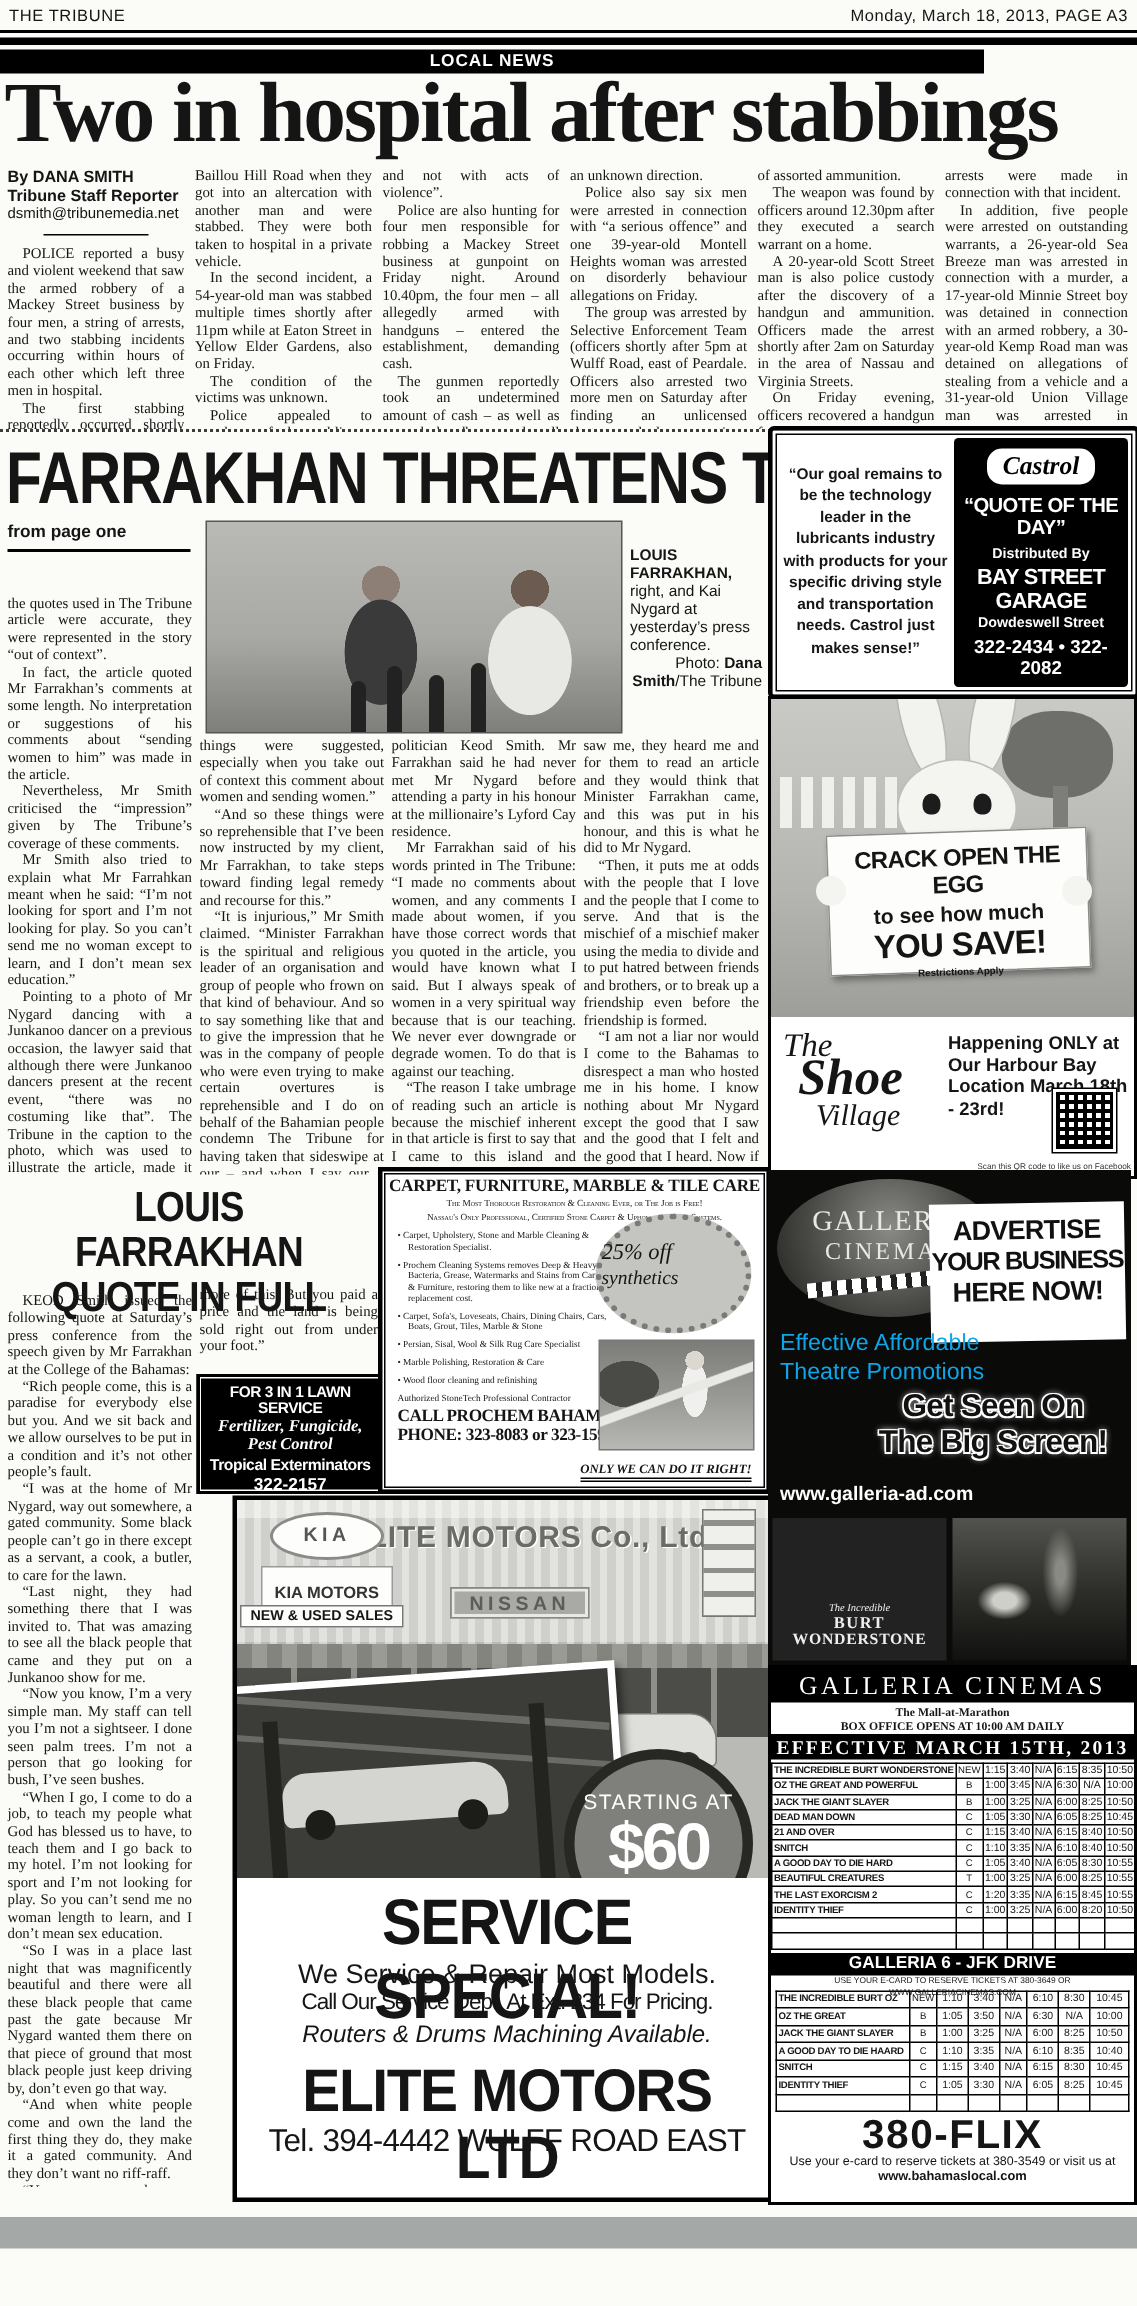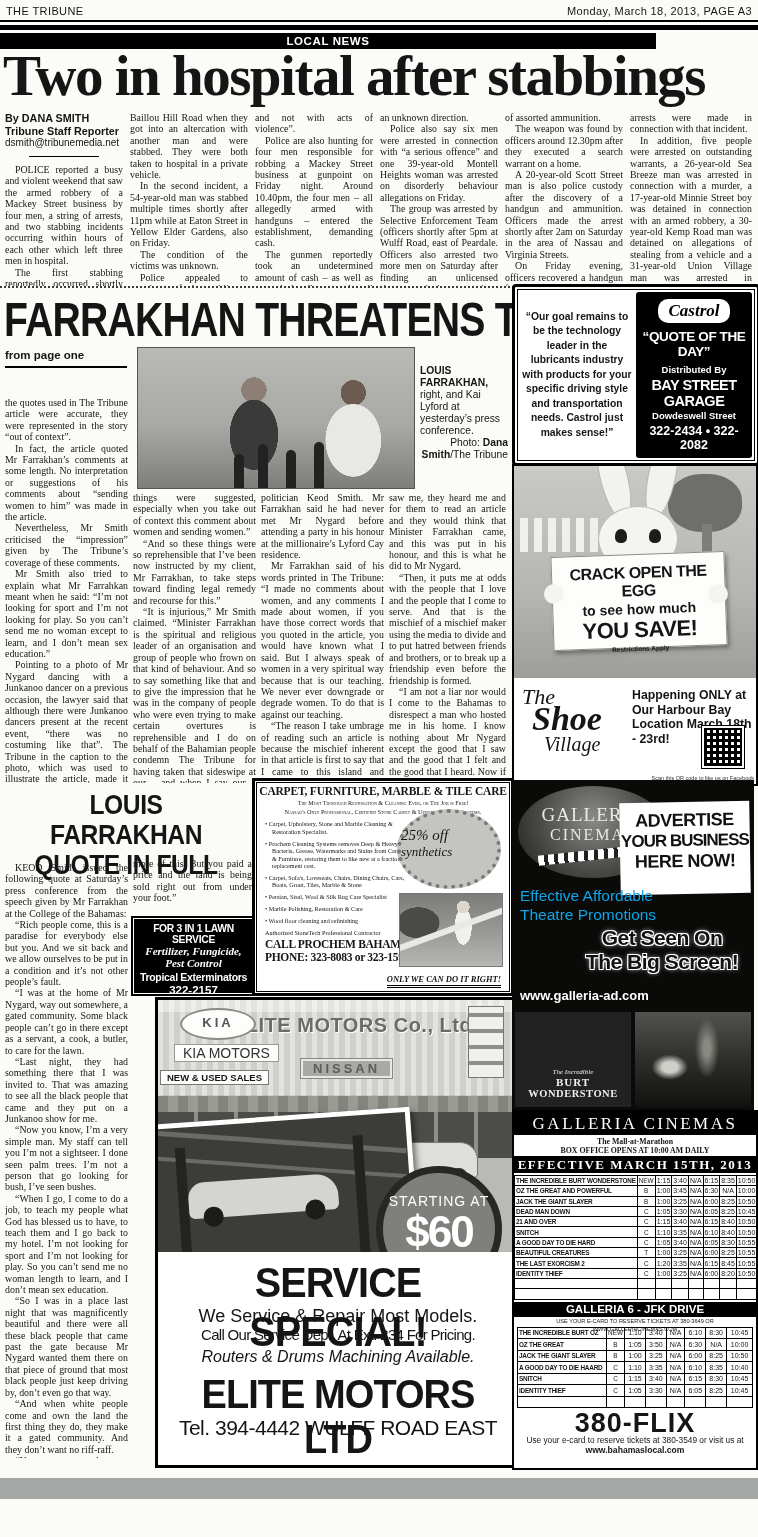--- a/index.html
+++ b/index.html
@@ -126,21 +126,21 @@
   .elite-photo{position:absolute;left:0;top:0;width:100%;height:252px;overflow:hidden;background:
      linear-gradient(180deg,#e3e3df 0 12px,#cfcfcb 12px 95px,#b9b9b5 95px 100%);}
   .elite-corr{position:absolute;left:0;top:0;width:100%;height:96px;background:
      repeating-linear-gradient(90deg,rgba(255,255,255,.4) 0 5px,transparent 5px 11px);}
   .elite-sign{position:absolute;left:74px;top:14px;width:250px;color:#6b6b67;font-weight:bold;
      font-family:"Liberation Sans",sans-serif;font-size:20px;letter-spacing:.5px;text-shadow:1px 1px 0 #fff;}
   .kia-oval{position:absolute;left:22px;top:8px;width:72px;height:28px;background:#fdfdfb;border:2px solid #8a8a86;
      border-radius:50%;text-align:center;line-height:26px;font-family:"Liberation Sans",sans-serif;
      font-weight:bold;font-size:13px;letter-spacing:3px;color:#555;}
   .kia-box{position:absolute;left:16px;top:44px;background:#fdfdfb;border:1px solid #999;
-     font-family:"Liberation Sans",sans-serif;font-weight:normal;font-size:14px;padding:0 8px;color:#333;}
+     font-family:"Liberation Sans",sans-serif;font-weight:bold;font-size:11px;padding:11px 8px;color:#333;}
   .sales-box{position:absolute;left:2px;top:70px;background:#fdfdfb;border:1px solid #777;
      font-family:"Liberation Sans",sans-serif;font-weight:bold;font-size:9.5px;padding:1px 6px;}
   .nissan-box{position:absolute;left:142px;top:58px;background:#a9a9a5;border:1px solid #888;
      box-shadow:inset 0 0 0 2px #e8e8e4;font-family:"Liberation Sans",sans-serif;font-weight:bold;
      font-size:13px;letter-spacing:3px;color:#5c5c58;padding:2px 12px;}
   .signboards{position:absolute;right:14px;top:6px;width:34px;height:70px;background:
      repeating-linear-gradient(0deg,#efefec 0 12px,#8e8e8a 12px 16px);border:1px solid #777;}
   .awning{position:absolute;left:0;top:96px;width:100%;height:16px;background:
      repeating-linear-gradient(90deg,#84847f 0 10px,#9b9b96 10px 20px);border-bottom:2px solid #55554f;}
   .windows{position:absolute;left:0;top:112px;width:100%;height:46px;background:
@@ -293,21 +293,21 @@
   <div class="abs kicker">from page one</div>
 
   <div class="abs pressphoto">
     <div class="mic" style="left:96px;"></div>
     <div class="mic" style="left:120px;height:44px;"></div>
     <div class="mic" style="left:148px;height:38px;"></div>
     <div class="mic" style="left:176px;height:46px;"></div>
   </div>
 
   <div class="abs caption">
-    <p style="margin:0;"><b>LOUIS FARRAKHAN,</b><span> right, and Kai Lyford at yesterday’s press conference.</span></p>
+    <p style="margin:0;"><b>LOUIS FARRAKHAN,</b><span> right, and Kai Nygard at yesterday’s press conference.</span></p>
     <p class="credit" style="margin:0;"><span>Photo: </span><b>Dana Smith</b><span>/The Tribune</span></p>
   </div>
 
   <div class="col cont" style="left:5px;top:397px;width:123px;height:386px;">
       <p>the quotes used in The Tribune article were accurate, they were represented in the story “out of context”.</p>
       <p>In fact, the article quoted Mr Farrakhan’s comments at some length. No interpretation or suggestions of his comments about “sending women to him” was made in the article.</p>
       <p>Nevertheless, Mr Smith criticised the “impression” given by The Tribune’s coverage of these comments.</p>
       <p>Mr Smith also tried to explain what Mr Farrahkan meant when he said: “I’m not looking for sport and I’m not looking for play. So you can’t send me no woman except to learn, and I don’t mean sex education.”</p>
       <p>Pointing to a photo of Mr Nygard dancing with a Junkanoo dancer on a previous occasion, the lawyer said that although there were Junkanoo dancers present at the recent event, “there was no costuming like that”. The Tribune in the caption to the photo, which was used to illustrate the article, made it clear that the photo was not taken at the event given for Mr Farrahkan.</p>
     </div>

